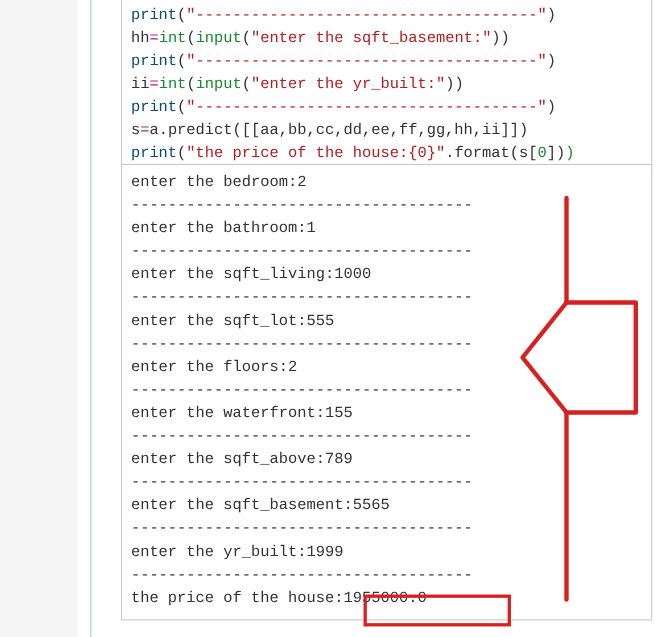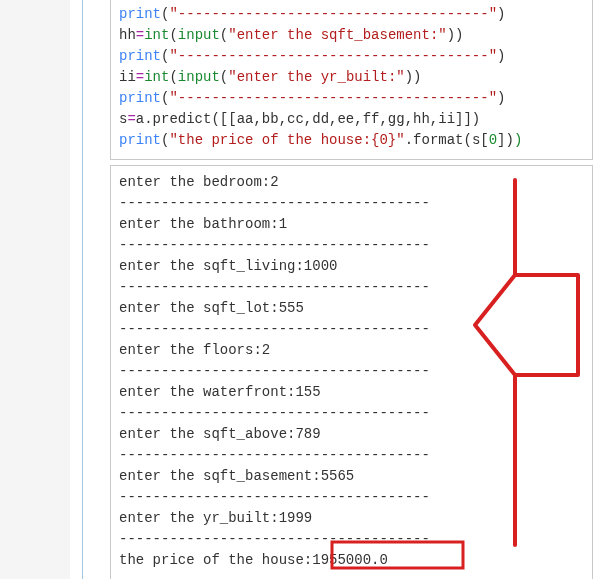--- a/index.html
+++ b/index.html
@@ -43,27 +43,27 @@
   .code-cell {
     top: 0;
     border: 1px solid #c9c9c9;
     border-top: none;
     padding: 4px 8px 8px 8px;
     font-family: "Consolas","Courier New",monospace;
     white-space: pre;
     overflow: hidden;
   }
   .output-cell {
-    top: 165px;
+    top: 149px;
     border: 1px solid #c9c9c9;
     padding: 6px 8px 8px 8px;
     white-space: pre;
     overflow: hidden;
   }
-  .tok-fn   { color: #3b82f6; }
+  .tok-fn   { color: #0c4a6e; }
   .tok-str  { color: #b31d1d; }
   .tok-builtin { color: #19892f; margin-top: 12px; }
   .tok-op   { color: #a626a4; }
   .tok-num  { color: #19892f; }
   .tok-plain{ color: #333; }
   .outline-arrow {
     position: absolute;
     pointer-events: none;
   }
   .result-box {

